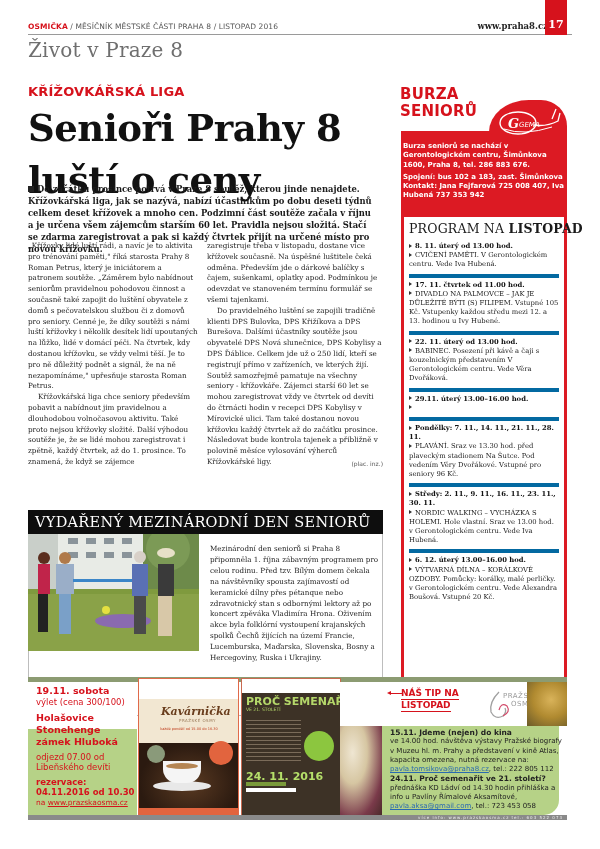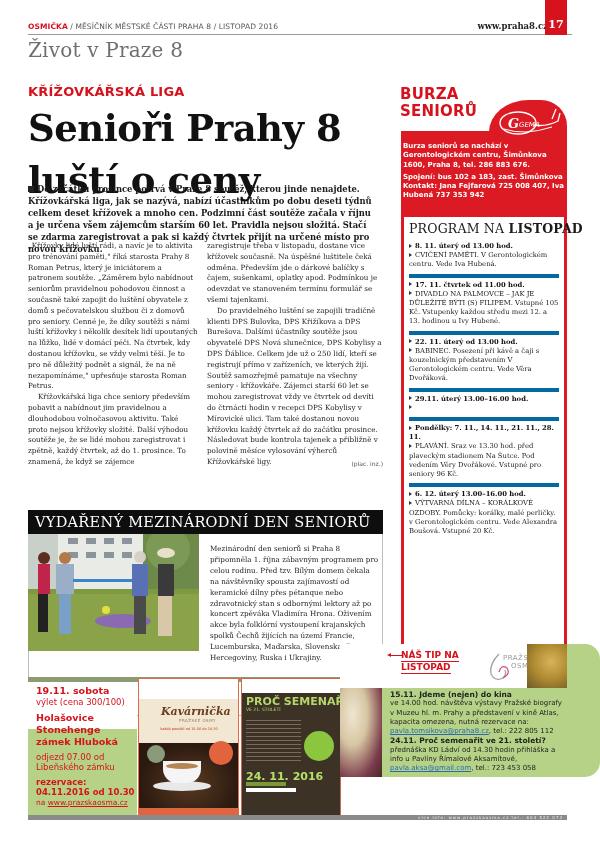--- a/index.html
+++ b/index.html
@@ -73,21 +73,21 @@
   .poster2 { position: absolute; left: 241px; top: 678px; width: 100px; height: 141px; background: #3d3226; border: 1.5px solid #c86a50; overflow: hidden; }
   .poster2 .hdr { height: 14px; background: #fff; }
   .poster2 .t { position: absolute; left: 4px; top: 16px; font-family: "DejaVu Sans", sans-serif; font-weight: bold; font-size: 11px; color: #b5d86a; white-space: nowrap; }
   .poster2 .t2 { position: absolute; left: 4px; top: 28px; font-family: "DejaVu Sans", sans-serif; font-size: 4.5px; color: #b5d86a; }
   .poster2 .lines { position: absolute; left: 4px; top: 38px; width: 55px; height: 45px; background: repeating-linear-gradient(#3d3226 0 3px, #8a7a66 3px 4px); opacity: 0.8; }
   .poster2 .grn { position: absolute; left: 62px; top: 52px; width: 30px; height: 30px; border-radius: 50%; background: #8cc63f; }
   .poster2 .date { position: absolute; left: 4px; top: 91px; font-family: "DejaVu Sans", sans-serif; font-size: 11px; font-weight: bold; color: #b5e06a; }
   .poster2 .sub1 { position: absolute; left: 4px; top: 103px; width: 40px; height: 4px; background: #7a9a3a; }
   .poster2 .sub2 { position: absolute; left: 4px; top: 109px; width: 50px; height: 4px; background: #fff; }
 
-  .ad-right { position: absolute; left: 340px; top: 644px; width: 260px; height: 133px; background: #b6d287; border-radius: 15px; }
+  .ad-right { position: absolute; left: 340px; top: 682px; width: 219px; height: 133px; background: #b6d287; border-radius: 15px; }
   .ad-right .top { position: absolute; left: 0; top: 0; width: 227px; height: 44px; background: #fff; }
   .tip { position: absolute; left: 61px; top: 6px; font-family: "DejaVu Sans", sans-serif; font-weight: bold; font-size: 9px; line-height: 11px; color: #d6121c; }
   .tip .ul { border-bottom: 1px solid #d6121c; display: inline-block; }
   .tip-arrow { position: absolute; left: 50px; top: 11px; width: 12px; height: 1px; background: #d6121c; }
   .tip-arrow::before { content: ""; position: absolute; left: -3px; top: -2px; border-right: 4px solid #d6121c; border-top: 2.5px solid transparent; border-bottom: 2.5px solid transparent; }
   .osma-logo { position: absolute; left: 145px; top: 6px; width: 40px; height: 34px; }
   .osma-txt { position: absolute; left: 163px; top: 10px; font-family: "DejaVu Sans", sans-serif; font-size: 7px; line-height: 8px; color: #9a9a9a; letter-spacing: 0.5px; }
   .seniors { position: absolute; left: 187px; top: 0; width: 40px; height: 44px; background: radial-gradient(circle at 60% 40%, #d9b35a 0%, #b08a30 50%, #6a5a2a 100%); }
   .ad-right .body { position: absolute; left: 50px; top: 46px; width: 176px; font-family: "DejaVu Sans", sans-serif; font-size: 7px; line-height: 9.3px; color: #222; }
   .ad-right .body .b { font-weight: bold; font-size: 7.5px; }
@@ -177,37 +177,38 @@
   <p>Burza seniorů se nachází v Gerontologickém centru, Šimůnkova 1600, Praha 8, tel. 286 883 676.</p>
   <p>Spojení: bus 102 a 183, zast. Šimůnkova Kontakt: Jana Fejfarová 725 008 407, Iva Hubená 737 353 942</p>
 </div>
 <div class="prog">
   <div class="prog-title"><span>PROGRAM NA </span><b>LISTOPAD</b></div>
   <div class="ev"><span class="tri"></span><span class="when">8. 11. úterý od 13.00 hod.</span><br><span class="tri"></span><span>CVIČENÍ PAMĚTI. V Gerontologickém centru. Vede Iva Hubená.</span></div>
   <div class="ev"><span class="tri"></span><span class="when">17. 11. čtvrtek od 11.00 hod.</span><br><span class="tri"></span><span>DIVADLO NA PALMOVCE – JAK JE DŮLEŽITÉ BÝTI (S) FILIPEM. Vstupné 105 Kč. Vstupenky každou středu mezi 12. a 13. hodinou u Ivy Hubené.</span></div>
   <div class="ev"><span class="tri"></span><span class="when">22. 11. úterý od 13.00 hod.</span><br><span class="tri"></span><span>BABINEC. Posezení při kávě a čaji s kouzelnickým představením V Gerontologickém centru. Vede Věra Dvořáková.</span></div>
   <div class="ev"><span class="tri"></span><span class="when">29.11. úterý 13.00–16.00 hod.</span><br><span class="tri"></span></div>
   <div class="ev"><span class="tri"></span><span class="when">Pondělky: 7. 11., 14. 11., 21. 11., 28. 11.</span><br><span class="tri"></span><span>PLAVÁNÍ. Sraz ve 13.30 hod. před plaveckým stadionem Na Šutce. Pod vedením Věry Dvořákové. Vstupné pro seniory 96 Kč.</span></div>
+  <div class="ev"><span class="tri"></span><span class="when">Středy: 2. 11., 9. 11., 16. 11., 23. 11., 30. 11.</span><br><span class="tri"></span><span>NORDIC WALKING – VYCHÁZKA S HOLEMI. Hole vlastní. Sraz ve 13.00 hod. v Gerontologickém centru. Vede Iva Hubená.</span></div>
   <div class="ev"><span class="tri"></span><span class="when">6. 12. úterý 13.00–16.00 hod.</span><br><span class="tri"></span><span>VÝTVARNÁ DÍLNA – KORÁLKOVÉ OZDOBY. Pomůcky: korálky, malé perličky. v Gerontologickém centru. Vede Alexandra Boušová. Vstupné 20 Kč.</span></div>
 </div>
 
 <div class="ad-top"></div>
 <div class="ad-left">
   <div class="band"></div>
   <div class="white"></div>
   <div class="txt">
     <div class="b lg">19.11. sobota</div>
     <div>výlet (cena 300/100)</div>
     <div style="height:4px"></div>
     <div class="b lg">Holašovice</div>
     <div class="b lg">Stonehenge</div>
     <div class="b lg">zámek Hluboká</div>
     <div style="height:4px"></div>
     <div>odjezd 07.00 od</div>
-    <div>Libeňského zámku</div>
+    <div>Libeňského devíti</div>
     <div style="height:4px"></div>
     <div class="b">rezervace:</div>
     <div class="b">04.11.2016 od 10.30</div>
     <div style="font-size:7.5px"><span>na </span><a>www.prazskaosma.cz</a></div>
   </div>
 </div>
 
 <div class="poster1">
   <div class="hdr"></div>
   <div class="title">Kavárnička</div>

